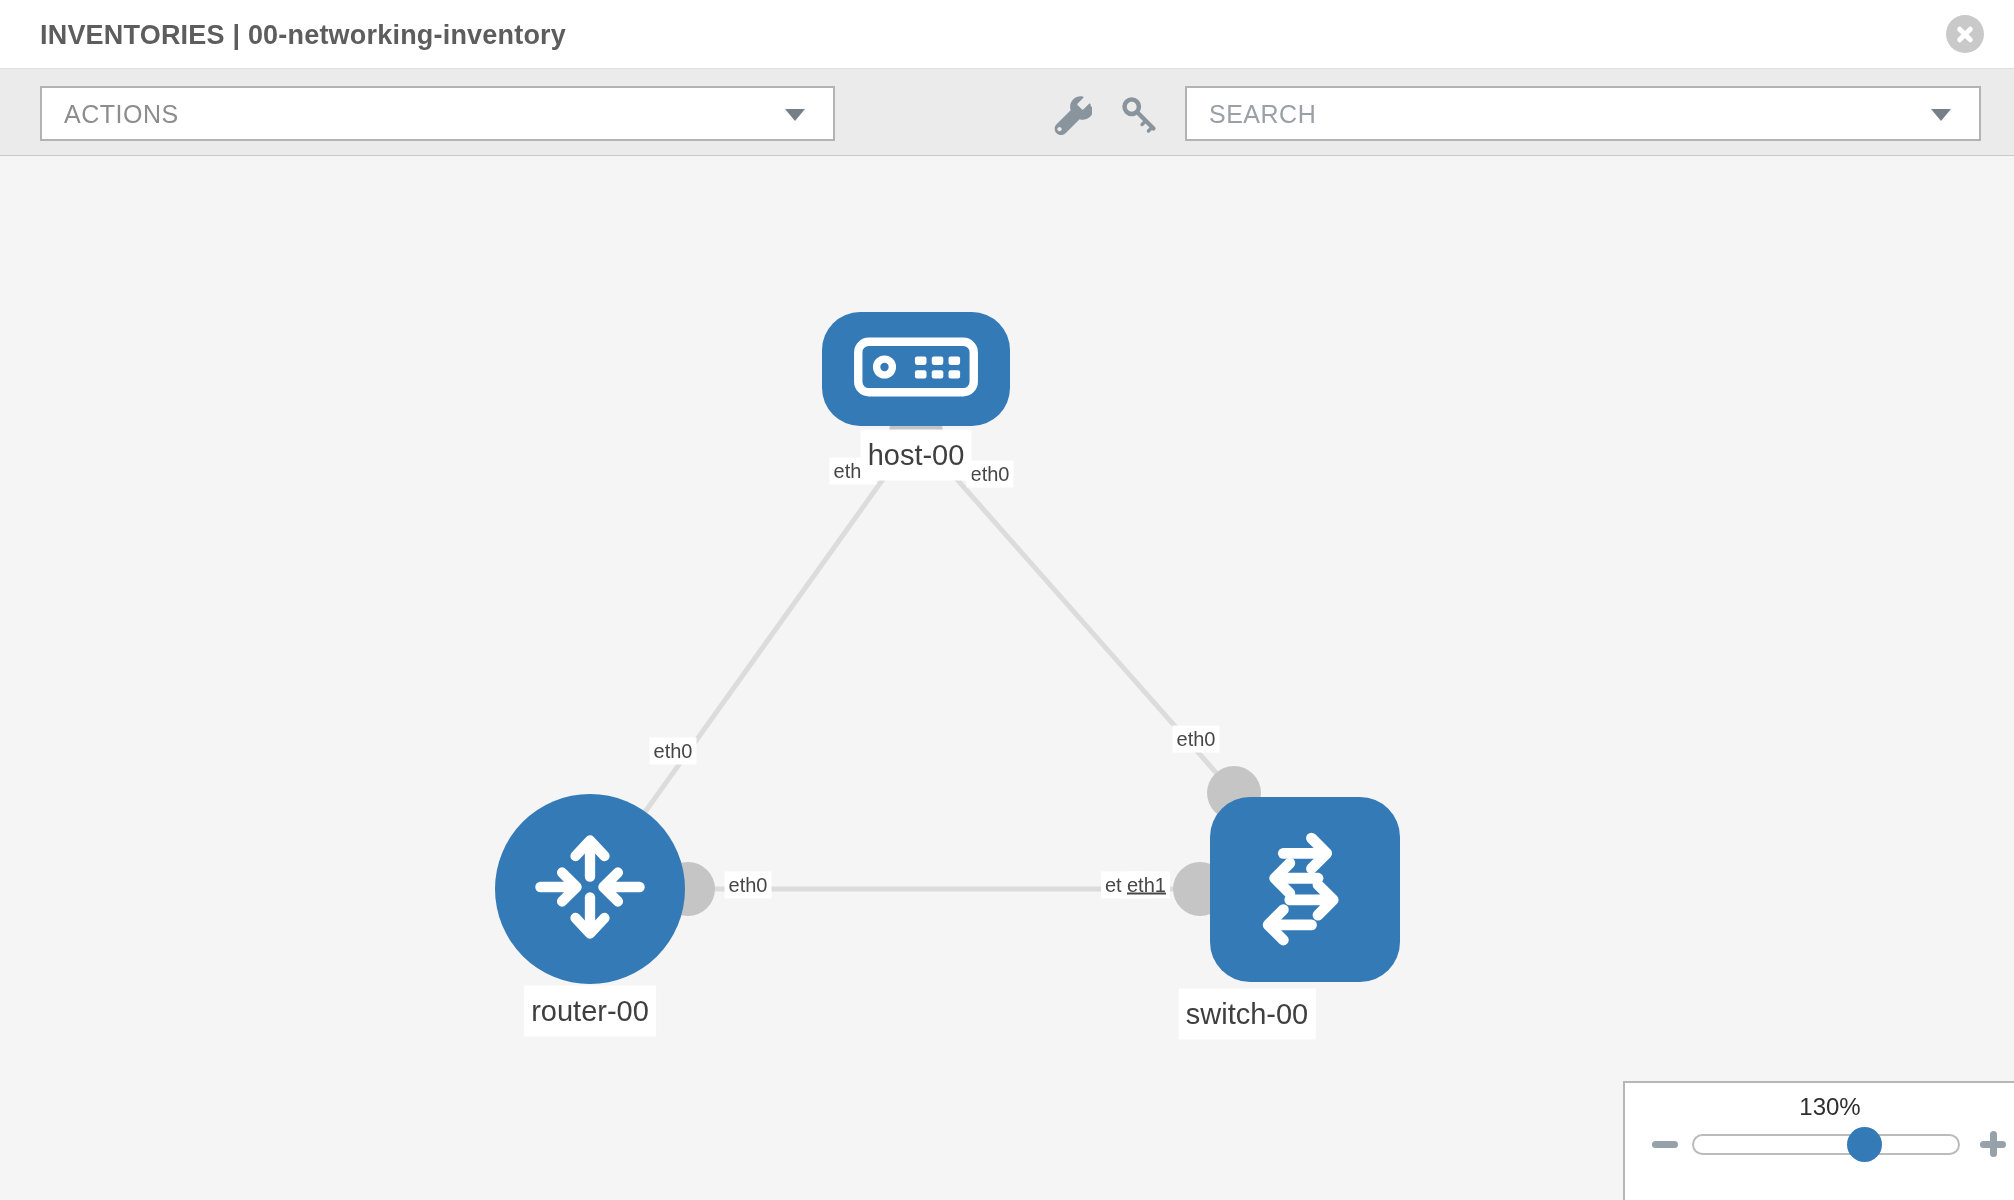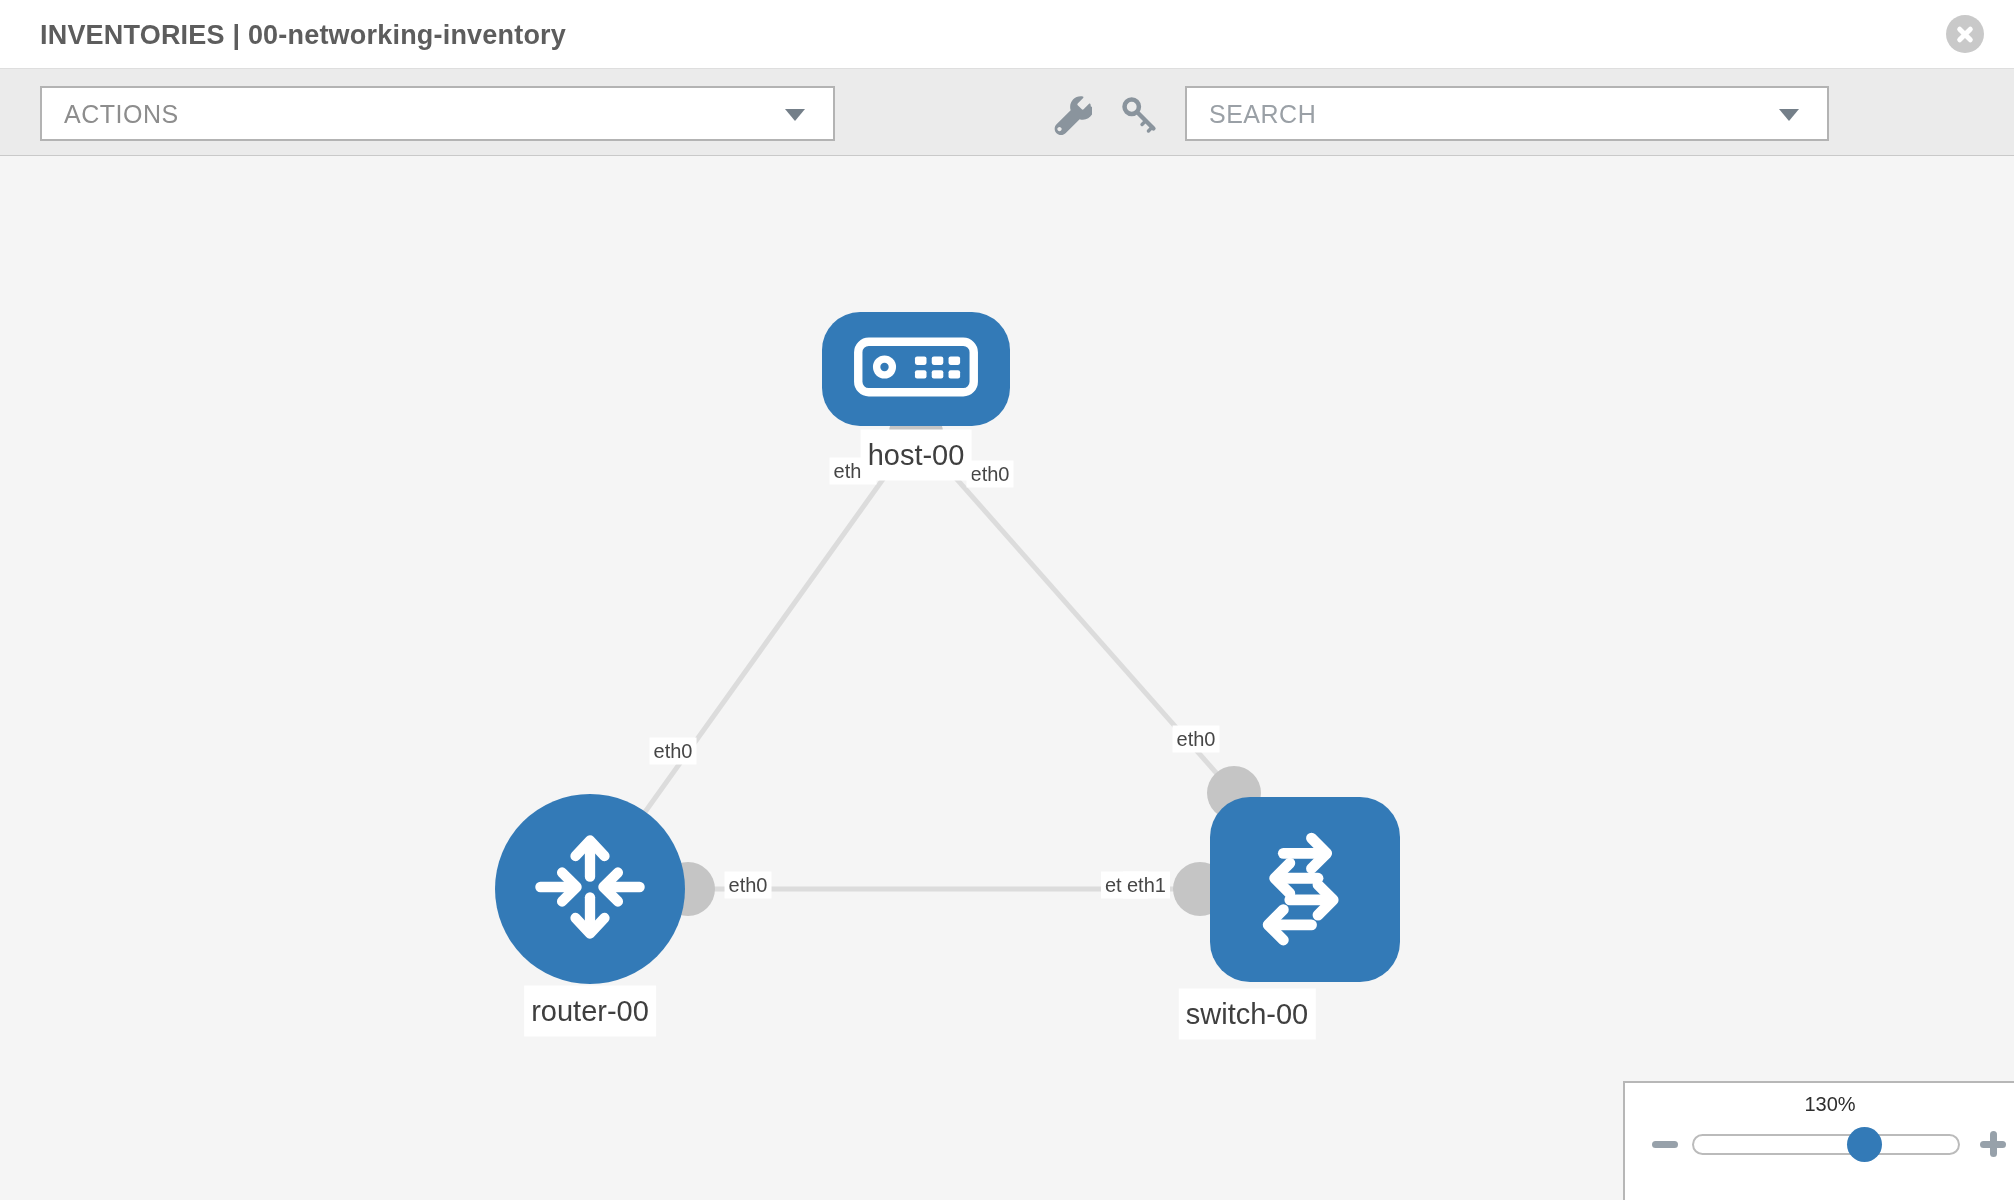--- a/index.html
+++ b/index.html
@@ -21,21 +21,21 @@
   .toolbar { position:absolute; left:0; top:68px; width:2014px; height:88px; background:#ebebeb;
              border-top:1px solid #dedede; border-bottom:1px solid #c9c9c9; }
   .select-box { position:absolute; top:17px; height:55px; background:#ffffff;
                 border:2px solid #b3b3b3; border-radius:0; }
   .select-box .select-label { position:absolute; left:22px; top:0; line-height:52px;
                 font-size:25px; color:#8d8d8d; letter-spacing:.5px; }
   .caret-down { position:absolute; right:28px; top:21px; width:0; height:0;
                 border-left:10px solid transparent; border-right:10px solid transparent;
                 border-top:12px solid #747f89; }
   .actions-box { left:40px; width:795px; }
-  .search-box  { left:1185px; width:644px; }
+  .search-box  { left:1185px; width:796px; }
   .search-box .select-label { color:#9aa0a6; }
   .tool-icon { position:absolute; top:26px; width:40px; height:40px; }
   .wrench { left:1052px; }
   .key    { left:1120px; }
 
   
   .canvas { position:absolute; left:0; top:156px; width:2014px; height:1044px;
             background:#f5f5f5; overflow:hidden; }
   .links-svg { position:absolute; left:0; top:0; z-index:1; }
 
@@ -50,21 +50,21 @@
   .node-label { font-size:29px; padding:9px 7px; z-index:4; }
   .if-label   { font-size:20px; padding:2px 4px; color:#464646; }
   .if-fixed   { transform:translateY(-50%); }   
   .if-under   { z-index:3; }
   .if-over    { z-index:4; }
 
   
   .zoom-panel { position:absolute; left:1623px; top:925px; width:400px; height:130px;
                 background:#ffffff; border:2px solid #b7b7b7; z-index:5; }
   .zoom-level { position:absolute; left:70px; top:10px; width:270px; text-align:center;
-                font-size:20px; color:#2e2e2e; }
+                font-size:24px; color:#2e2e2e; }
   .zoom-minus, .zoom-plus { position:absolute; top:44px; width:36px; height:34px; cursor:pointer; }
   .zoom-minus { left:22px; }
   .zoom-plus  { left:350px; }
   .zoom-minus::before { content:""; position:absolute; left:5px; top:14px; width:26px; height:7px;
                         border-radius:3.5px; background:#97a1aa; }
   .zoom-plus::before  { content:""; position:absolute; left:5px; top:14px; width:26px; height:7px;
                         border-radius:3.5px; background:#97a1aa; }
   .zoom-plus::after   { content:""; position:absolute; left:14.5px; top:4px; width:7px; height:26px;
                         border-radius:3.5px; background:#97a1aa; }
   .zoom-track { position:absolute; left:67px; top:51px; width:268px; height:21px;
@@ -177,21 +177,21 @@
   <span class="lbl node-label" style="left:916px; top:299px;">host-00</span>
   <span class="lbl node-label" style="left:590px; top:855px;">router-00</span>
   <span class="lbl node-label" style="left:1247px; top:858px;">switch-00</span>
 
   <span class="lbl if-label" style="left:853px; top:315px;">eth0</span>
   <span class="lbl if-label" style="left:990px; top:318px;">eth0</span>
   <span class="lbl if-label" style="left:673px; top:595px;">eth0</span>
   <span class="lbl if-label" style="left:1196px; top:583px;">eth0</span>
   <span class="lbl if-label" style="left:748px; top:729px;">eth0</span>
   <span class="lbl if-label if-fixed if-under" style="left:1101px; top:729px;">eth0</span>
-  <span class="lbl if-label if-fixed if-over" style="left:1123px; top:729px;">eth1</span>
+  <span class="lbl if-label if-fixed if-over" style="left:1123px; top:729px;text-decoration:underline;">eth1</span>
 
   <div class="zoom-panel">
     <div class="zoom-level">130%</div>
     <div class="zoom-minus"></div>
     <div class="zoom-track"></div>
     <div class="zoom-knob"></div>
     <div class="zoom-plus"></div>
   </div>
 
 </div>

